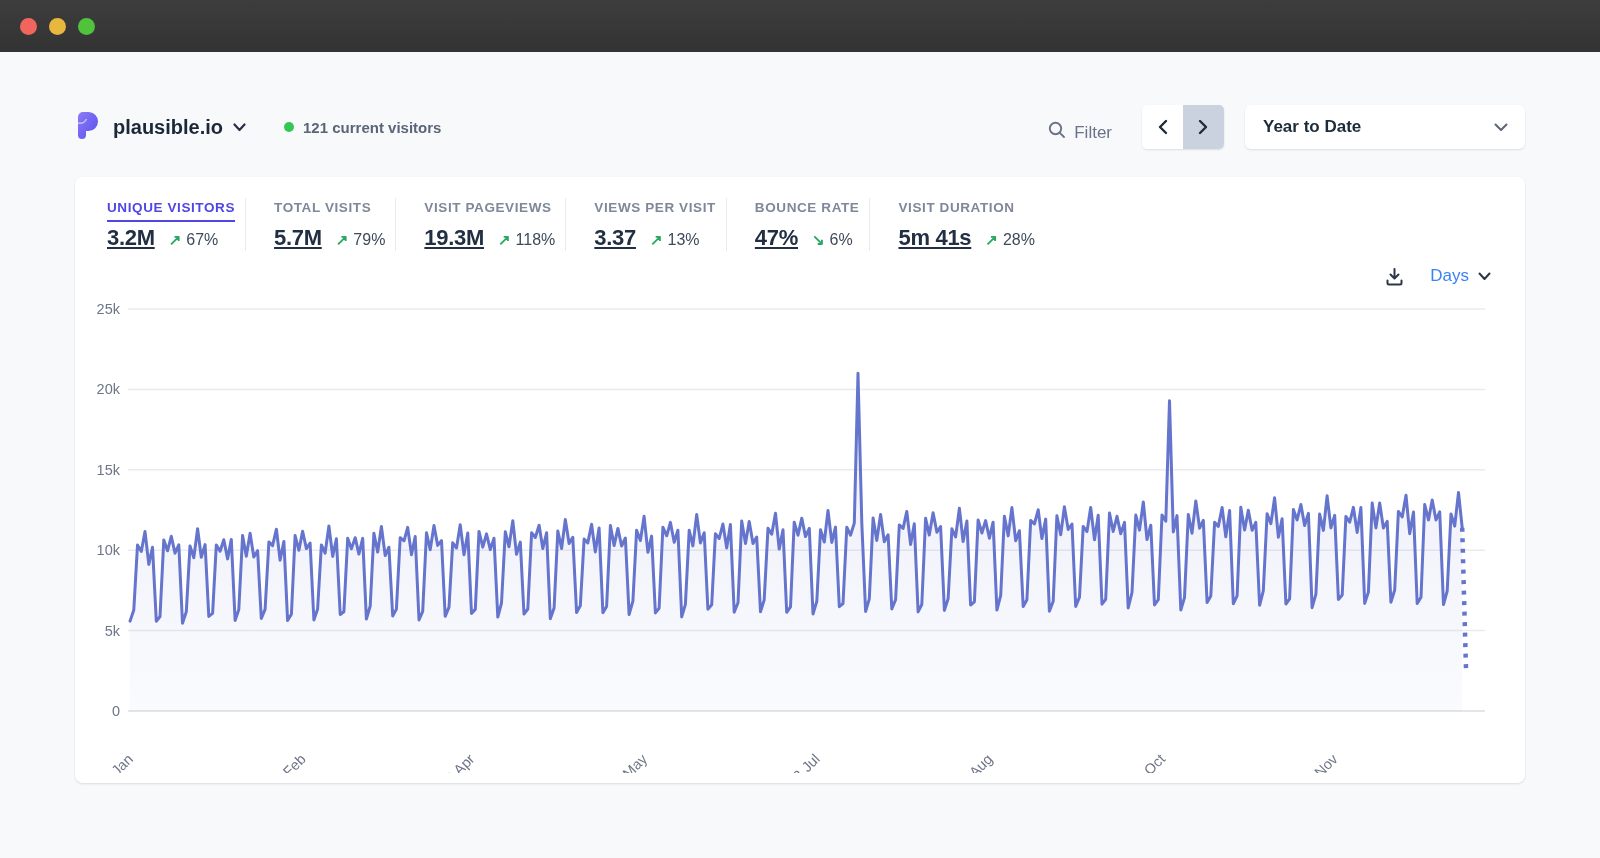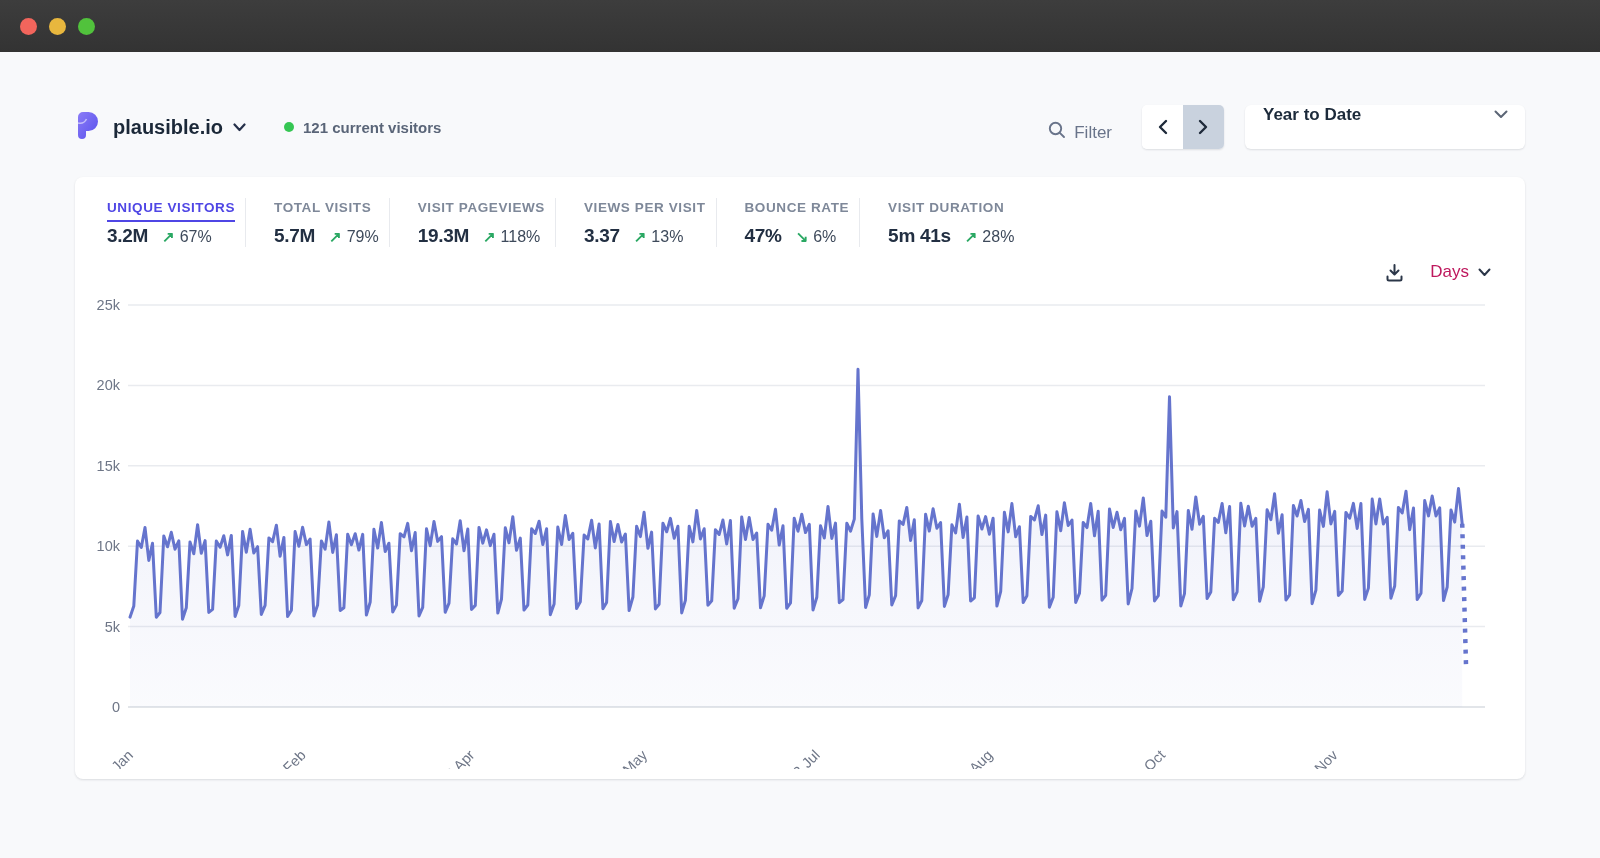--- a/index.html
+++ b/index.html
@@ -21,46 +21,46 @@
   .live-dot { width:10px; height:10px; border-radius:50%; background:#35c653; margin-right:9px; }
   .live-text { font-size:15px; font-weight:600; color:#5a6578; }
   .spacer { flex:1; }
   .filter-btn { display:flex; align-items:center; color:#69748a; font-size:17px; gap:8px; cursor:pointer;margin-top:11px; }
   .nav-arrows { display:flex; margin-left:30px; border-radius:5px; overflow:hidden;
                 box-shadow:0 1px 2px rgba(16,24,40,0.12); }
   .nav-arrows button { width:41px; height:44px; border:none; background:#ffffff;
                        display:flex; align-items:center; justify-content:center; cursor:pointer; color:#1e2a3a; }
   .nav-arrows button.next { background:#c9d2de; }
   .range-select { width:280px; height:44px; margin-left:21px; background:#ffffff; border-radius:6px;
-                  box-shadow:0 1px 2px rgba(16,24,40,0.12); display:flex; align-items:flex-start;
+                  box-shadow:0 1px 2px rgba(16,24,40,0.12); display:flex; align-items:center;
                   justify-content:space-between; padding:0 17px 0 18px; cursor:pointer; }
   .range-label { font-size:17px; font-weight:600; color:#1c2a3a; }
 
   
   .card { margin:0 75px; background:#ffffff; border-radius:8px;
           box-shadow:0 1px 2px rgba(16,24,40,0.06), 0 1px 3px rgba(16,24,40,0.07);
           padding:21px 18px 10px; }
 
   .stats-row { display:flex; align-items:flex-start; padding:0 14px; margin-bottom:10px; }
   .stat { padding-right:10px; margin-right:28px; border-right:1px solid #e8eaee; cursor:pointer; }
   .stat:last-child { border-right:none; }
   .stat-label { display:inline-block; font-size:13.5px; font-weight:700; letter-spacing:0.6px;
                 color:var(--text-gray,#7e8899); padding-bottom:5px; white-space:nowrap;
                 border-bottom:2px solid transparent; }
   .stat.active .stat-label { color:var(--accent,#4f46e5); border-bottom-color:var(--accent,#4f46e5); }
   .stat-value-row { display:flex; align-items:baseline; margin-top:3px; }
-  .stat-value { font-size:19px; font-weight:700; color:var(--text-dark,#222f42); letter-spacing:-0.3px; white-space:nowrap; }
+  .stat-value { font-size:22px; font-weight:700; color:var(--text-dark,#222f42); letter-spacing:-0.3px; white-space:nowrap;text-decoration:underline; }
   .stat-arrow { margin-left:14px; color:var(--positive,#2aa863); font-size:15px; font-weight:700; }
   .stat-change { margin-left:5px; font-size:16px; color:#3e4a5b; }
 
   .controls-row { display:flex; justify-content:flex-end; align-items:center;
                   height:30px; margin:0 16px 2px 0; color:#2b3648; }
   .export-icon { display:flex; cursor:pointer; }
   .interval-select { display:flex; margin-left:25px; gap:9px; cursor:pointer;
-                     font-size:17px; font-weight:500; color:#be185d; }
+                     font-size:17px; font-weight:500; color:#3b82f6; }
 
   #chart-svg { display:block; width:1414px; height:480px; }
   #chart-svg text { font-family:"Liberation Sans", sans-serif; }
 </style>
 </head>
 <body>
 
 <div class="window">
 
   <div class="titlebar" style="background: linear-gradient(rgb(61, 61, 61), rgb(51, 51, 51));">

